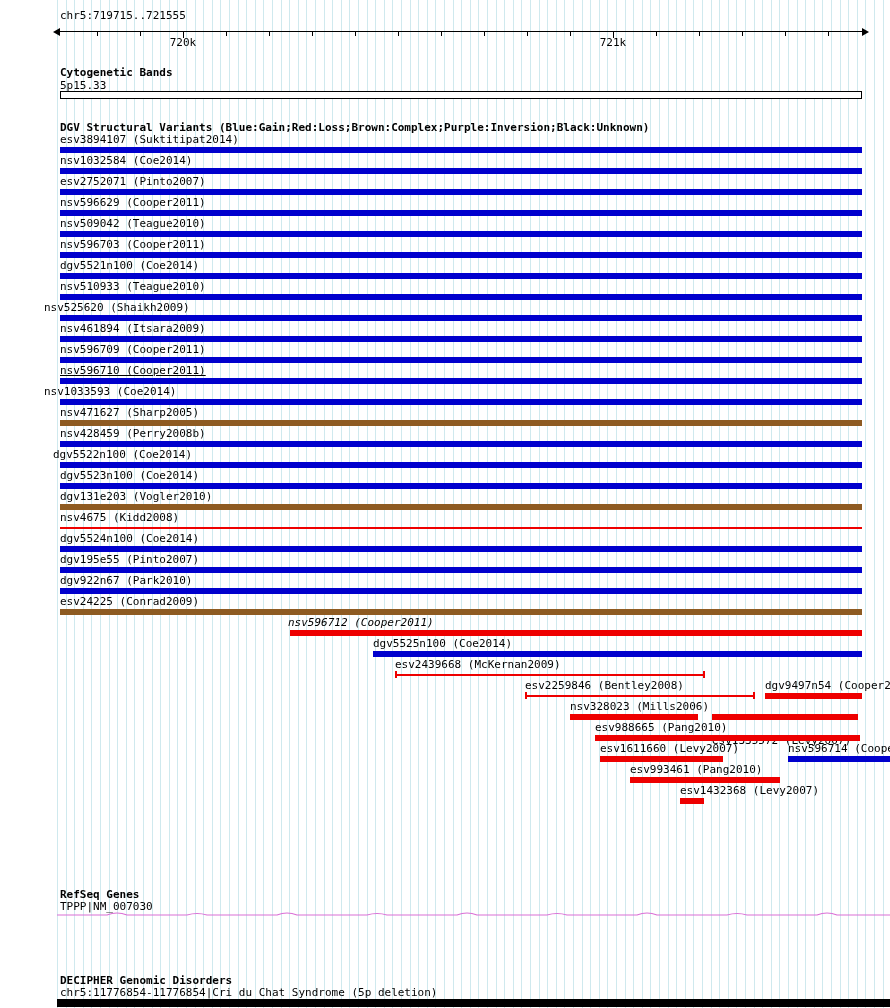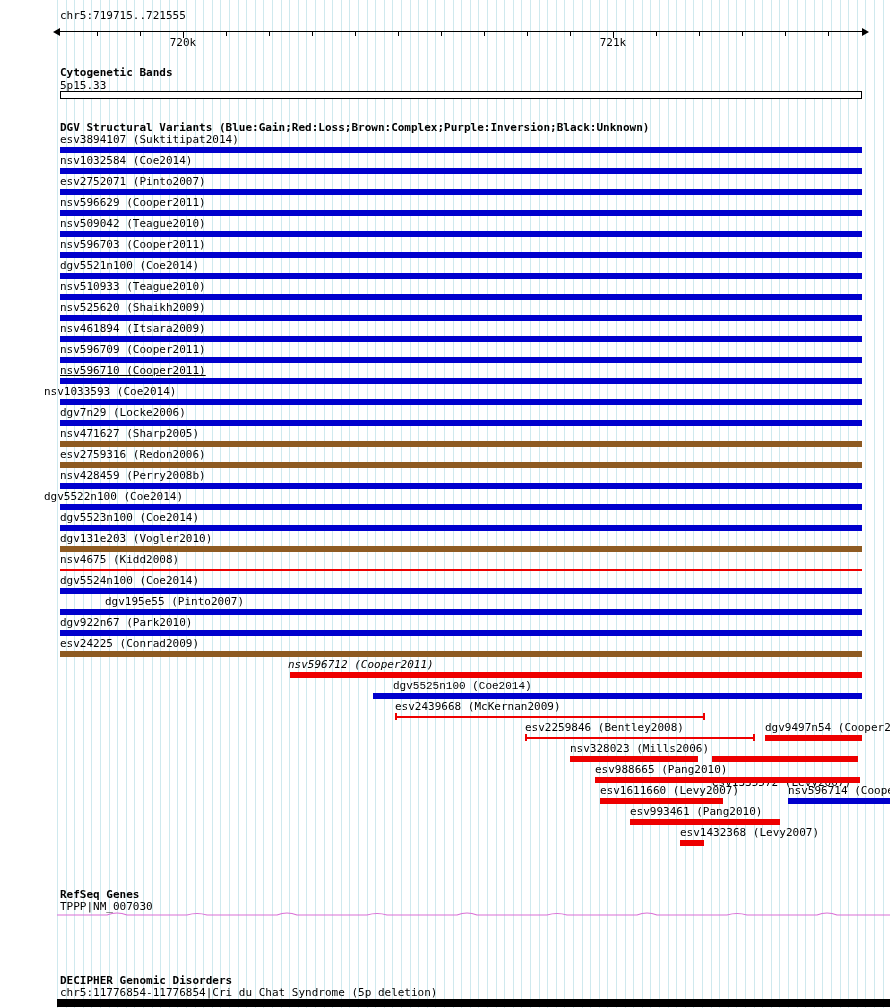--- a/index.html
+++ b/index.html
@@ -111,93 +111,85 @@
     </div>
     <div class="dgv-row">
       <span class="v-label" style="left: 60px;">dgv5521n100 (Coe2014)</span>
       <div class="v-glyph bar" style="left: 60px; width: 802px; color: rgb(0, 0, 205);"></div>
     </div>
     <div class="dgv-row">
       <span class="v-label" style="left: 60px;">nsv510933 (Teague2010)</span>
       <div class="v-glyph bar" style="left: 60px; width: 802px; color: rgb(0, 0, 205);"></div>
     </div>
     <div class="dgv-row">
-      <span class="v-label" style="left: 60px;">nsv525620 (Shaikh2009)</span>
+      <span class="v-label" style="left: 44px;">nsv525620 (Shaikh2009)</span>
       <div class="v-glyph bar" style="left: 60px; width: 802px; color: rgb(0, 0, 205);"></div>
     </div>
     <div class="dgv-row">
       <span class="v-label" style="left: 60px;">nsv461894 (Itsara2009)</span>
       <div class="v-glyph bar" style="left: 60px; width: 802px; color: rgb(0, 0, 205);"></div>
     </div>
     <div class="dgv-row">
       <span class="v-label" style="left: 60px;">nsv596709 (Cooper2011)</span>
       <div class="v-glyph bar" style="left: 60px; width: 802px; color: rgb(0, 0, 205);"></div>
     </div>
     <div class="dgv-row">
       <span class="v-label" style="left: 60px; text-decoration: underline;">nsv596710 (Cooper2011)</span>
       <div class="v-glyph bar" style="left: 60px; width: 802px; color: rgb(0, 0, 205);"></div>
     </div>
     <div class="dgv-row">
       <span class="v-label" style="left: 44px;">nsv1033593 (Coe2014)</span>
-      <div class="v-glyph bar" style="left: 60px; width: 802px; color: rgb(0, 0, 205);"></div>
-    </div>
-    <div class="dgv-row">
-      <span class="v-label" style="left: 60px;">dgv7n29 (Locke2006)</span>
       <div class="v-glyph bar" style="left: 60px; width: 802px; color: rgb(0, 0, 205);"></div>
     </div>
     <div class="dgv-row">
       <span class="v-label" style="left: 60px;">nsv471627 (Sharp2005)</span>
       <div class="v-glyph bar" style="left: 60px; width: 802px; color: rgb(142, 91, 34);"></div>
     </div>
     <div class="dgv-row">
-      <span class="v-label" style="left: 60px;">esv2759316 (Redon2006)</span>
-      <div class="v-glyph bar" style="left: 60px; width: 802px; color: rgb(142, 91, 34);"></div>
-    </div>
-    <div class="dgv-row">
       <span class="v-label" style="left: 60px;">nsv428459 (Perry2008b)</span>
       <div class="v-glyph bar" style="left: 60px; width: 802px; color: rgb(0, 0, 205);"></div>
     </div>
     <div class="dgv-row">
-      <span class="v-label" style="left: 44px;">dgv5522n100 (Coe2014)</span>
+      <span class="v-label" style="left: 53px;">dgv5522n100 (Coe2014)</span>
       <div class="v-glyph bar" style="left: 60px; width: 802px; color: rgb(0, 0, 205);"></div>
     </div>
     <div class="dgv-row">
       <span class="v-label" style="left: 60px;">dgv5523n100 (Coe2014)</span>
       <div class="v-glyph bar" style="left: 60px; width: 802px; color: rgb(0, 0, 205);"></div>
     </div>
     <div class="dgv-row">
       <span class="v-label" style="left: 60px;">dgv131e203 (Vogler2010)</span>
       <div class="v-glyph bar" style="left: 60px; width: 802px; color: rgb(142, 91, 34);"></div>
     </div>
     <div class="dgv-row">
       <span class="v-label" style="left: 60px;">nsv4675 (Kidd2008)</span>
       <div class="v-glyph line" style="left: 60px; width: 802px; color: rgb(238, 0, 0);"></div>
     </div>
     <div class="dgv-row">
       <span class="v-label" style="left: 60px;">dgv5524n100 (Coe2014)</span>
       <div class="v-glyph bar" style="left: 60px; width: 802px; color: rgb(0, 0, 205);"></div>
     </div>
     <div class="dgv-row">
-      <span class="v-label" style="left: 60px; margin-left: 45px;">dgv195e55 (Pinto2007)</span>
+      <span class="v-label" style="left: 60px;">dgv195e55 (Pinto2007)</span>
       <div class="v-glyph bar" style="left: 60px; width: 802px; color: rgb(0, 0, 205);"></div>
     </div>
     <div class="dgv-row">
       <span class="v-label" style="left: 60px;">dgv922n67 (Park2010)</span>
       <div class="v-glyph bar" style="left: 60px; width: 802px; color: rgb(0, 0, 205);"></div>
     </div>
     <div class="dgv-row">
       <span class="v-label" style="left: 60px;">esv24225 (Conrad2009)</span>
       <div class="v-glyph bar" style="left: 60px; width: 802px; color: rgb(142, 91, 34);"></div>
     </div>
     <div class="dgv-row">
       <span class="v-label" style="left: 288px; font-style: italic;">nsv596712 (Cooper2011)</span>
       <div class="v-glyph bar" style="left: 290px; width: 572px; color: rgb(238, 0, 0);"></div>
     </div>
     <div class="dgv-row">
-      <span class="v-label" style="left: 393px; font-family: Liberation Mono, monospace;">dgv5525n100 (Coe2014)</span>
+      <span class="v-label" style="left: 373px;">dgv5525n100 (Coe2014)</span>
       <div class="v-glyph bar" style="left: 373px; width: 489px; color: rgb(0, 0, 205);"></div>
     </div>
     <div class="dgv-row">
       <span class="v-label" style="left: 395px;">esv2439668 (McKernan2009)</span>
       <div class="v-glyph range" style="left: 395px; width: 310px; color: rgb(238, 0, 0);"></div>
     </div>
     <div class="dgv-row">
       <span class="v-label" style="left: 525px;">esv2259846 (Bentley2008)</span>
       <div class="v-glyph range" style="left: 525px; width: 230px; color: rgb(238, 0, 0);"></div>
       <span class="v-label" style="left: 765px;">dgv9497n54 (Cooper2011)</span>

